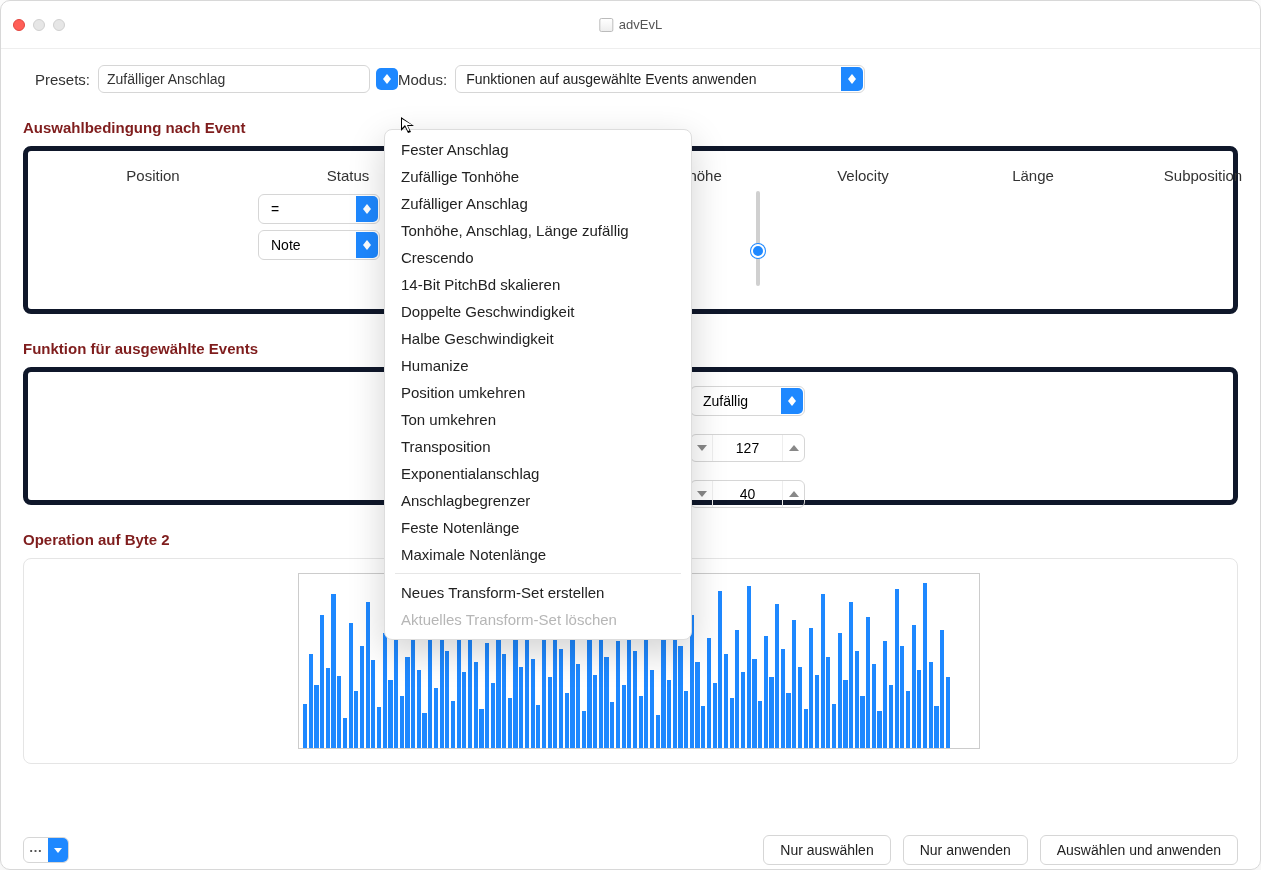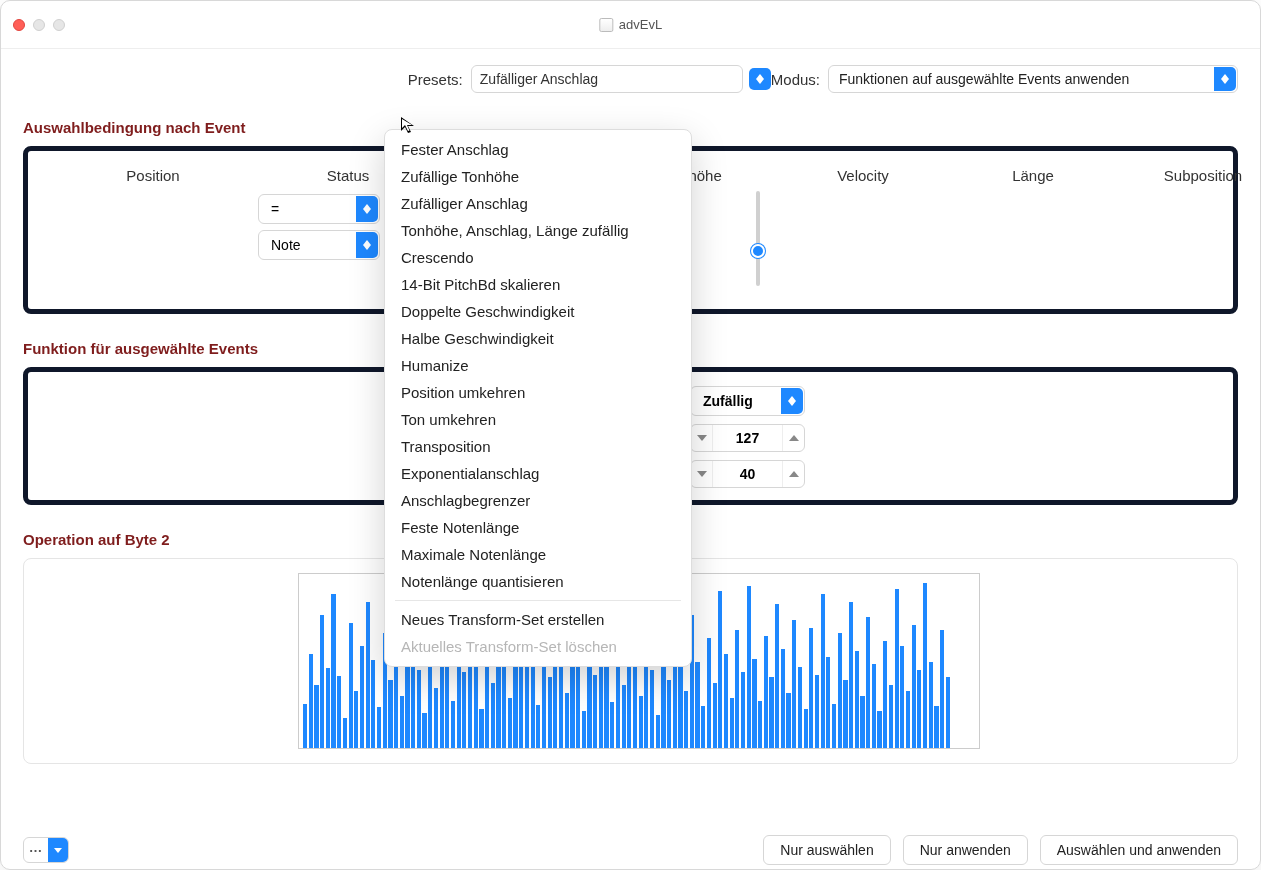--- a/index.html
+++ b/index.html
@@ -8,21 +8,21 @@
   .titlebar { height:48px; display:flex; align-items:center; padding:0 12px; border-bottom:1px solid #eee; position:relative; }
   .traffic { display:flex; gap:8px; }
   .tl-dot { width:12px; height:12px; border-radius:50%; }
   .tl-close { background:#ff5f57; border:1px solid #e24640; }
   .tl-min   { background:#e6e6e6; border:1px solid #d0d0d0; }
   .tl-max   { background:#e6e6e6; border:1px solid #d0d0d0; }
   .titlecenter { position:absolute; left:50%; transform:translateX(-50%); display:flex; align-items:center; gap:6px; color:#555; font-size:13px; }
   .docicon { width:14px; height:14px; background:linear-gradient(#fff,#eee); border:1px solid #bbb; border-radius:2px; }
   .content { padding:16px 22px 0 22px; position:relative; height:calc(100% - 34px); }
   .row { display:flex; align-items:center; }
-  .toprow { display:flex; align-items:center; justify-content:flex-end; }
+  .toprow { display:flex; align-items:center; justify-content:flex-start;margin-left:12px; }
   .lbl { font-size:15px; color:#333; margin-right:8px; }
   .field { height:28px; border:1px solid #d6d6d6; border-radius:6px; background:#fff; font-size:14px; color:#333; padding:0 8px; display:flex; align-items:center; }
   .preset-field { width:272px; }
   .squarebtn { width:22px; height:22px; border-radius:5px; background:#1e88ff; display:flex; align-items:center; justify-content:center; color:#fff; margin-left:6px; position:relative; }
   .popup { min-width:146px; height:28px; border:1px solid #d6d6d6; border-radius:6px; display:flex; align-items:center; padding:0 26px 0 10px; background:#fff; font-size:14px; color:#222; position:relative; }
   .popup .endcap { position:absolute; right:1px; top:1px; bottom:1px; width:22px; background:#1e88ff; border-radius:0 5px 5px 0; display:flex; align-items:center; justify-content:center; }
   .updn { display:flex; flex-direction:column; line-height:5px; color:#fff; }
   .updn svg { display:block; }
   .section-title { font-size:15px; font-weight:600; color:#7f1d1d; margin-top:26px; }
   .panel { margin-top:10px; border:5px solid #0f172a; border-radius:8px; background:#fff; padding:16px 20px 22px 20px; position:relative; }
@@ -151,21 +151,21 @@
       </div>
       <div class="vel-slider">
         <div class="vtrack">
           <div class="vhandle"></div>
         </div>
       </div>
     </div>
 
     <div class="section-title">Funktion für ausgewählte Events</div>
     <div class="panel" style="height:138px">
-      <div style="position:absolute; left:662px; top:14px; display:flex; flex-direction:column; gap:8px;font-weight:bold;">
+      <div style="position:absolute; left:662px; top:14px; display:flex; flex-direction:column; gap:18px;">
         <div class="sel func-popup">
           <span>Zufällig</span>
           <div class="endcap">
               <span class="updn chev">
             <svg width="8" height="5">
                   <polygon points="4,0 8,5 0,5" fill="#fff"></polygon>
                 </svg>
             <svg width="8" height="5">
                   <polygon points="0,0 8,0 4,5" fill="#fff"></polygon>
                 </svg>
@@ -353,21 +353,20 @@
         <div class="mi">Doppelte Geschwindigkeit</div>
         <div class="mi">Halbe Geschwindigkeit</div>
         <div class="mi">Humanize</div>
         <div class="mi">Position umkehren</div>
         <div class="mi">Ton umkehren</div>
         <div class="mi">Transposition</div>
         <div class="mi">Exponentialanschlag</div>
         <div class="mi">Anschlagbegrenzer</div>
         <div class="mi">Feste Notenlänge</div>
         <div class="mi">Maximale Notenlänge</div>
-        <div class="mi">Notenlänge quantisieren</div>
         <hr>
         <div class="mi">Neues Transform-Set erstellen</div>
         <div class="mi disabled">Aktuelles Transform-Set löschen</div>
       </div>
 
     <svg class="cursor" width="20" height="20">
       <polygon points="2,2 2,16 6,12 9,18 12,17 9,11 15,11" fill="#000"></polygon>
       <polygon points="3,4 3,13 6,10 9,16 10.5,15.5 8,10 13,10" fill="#fff"></polygon>
     </svg>
   </div>

